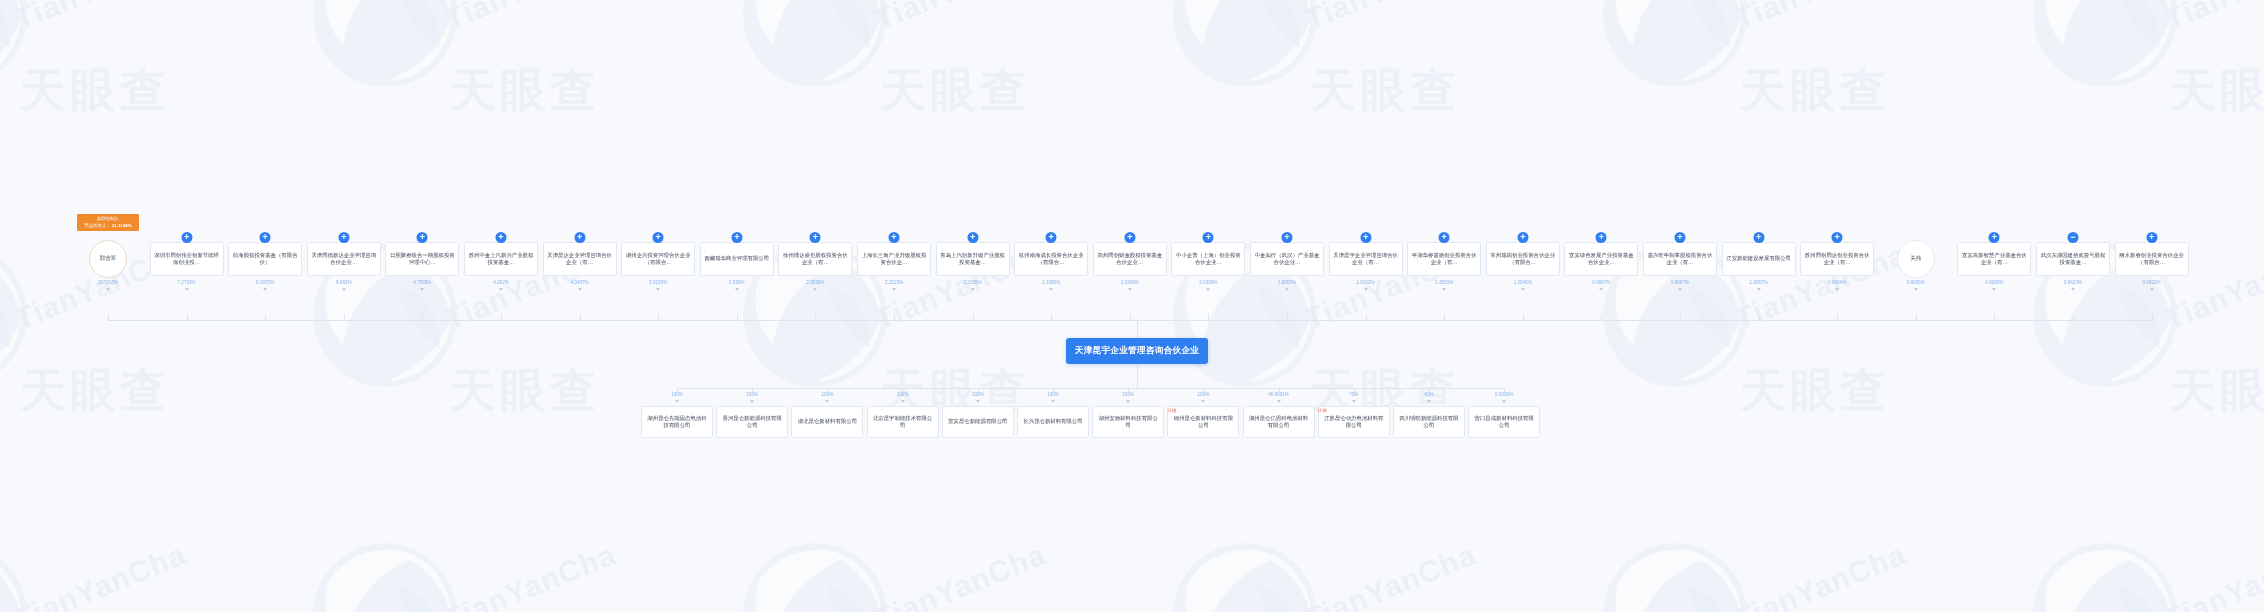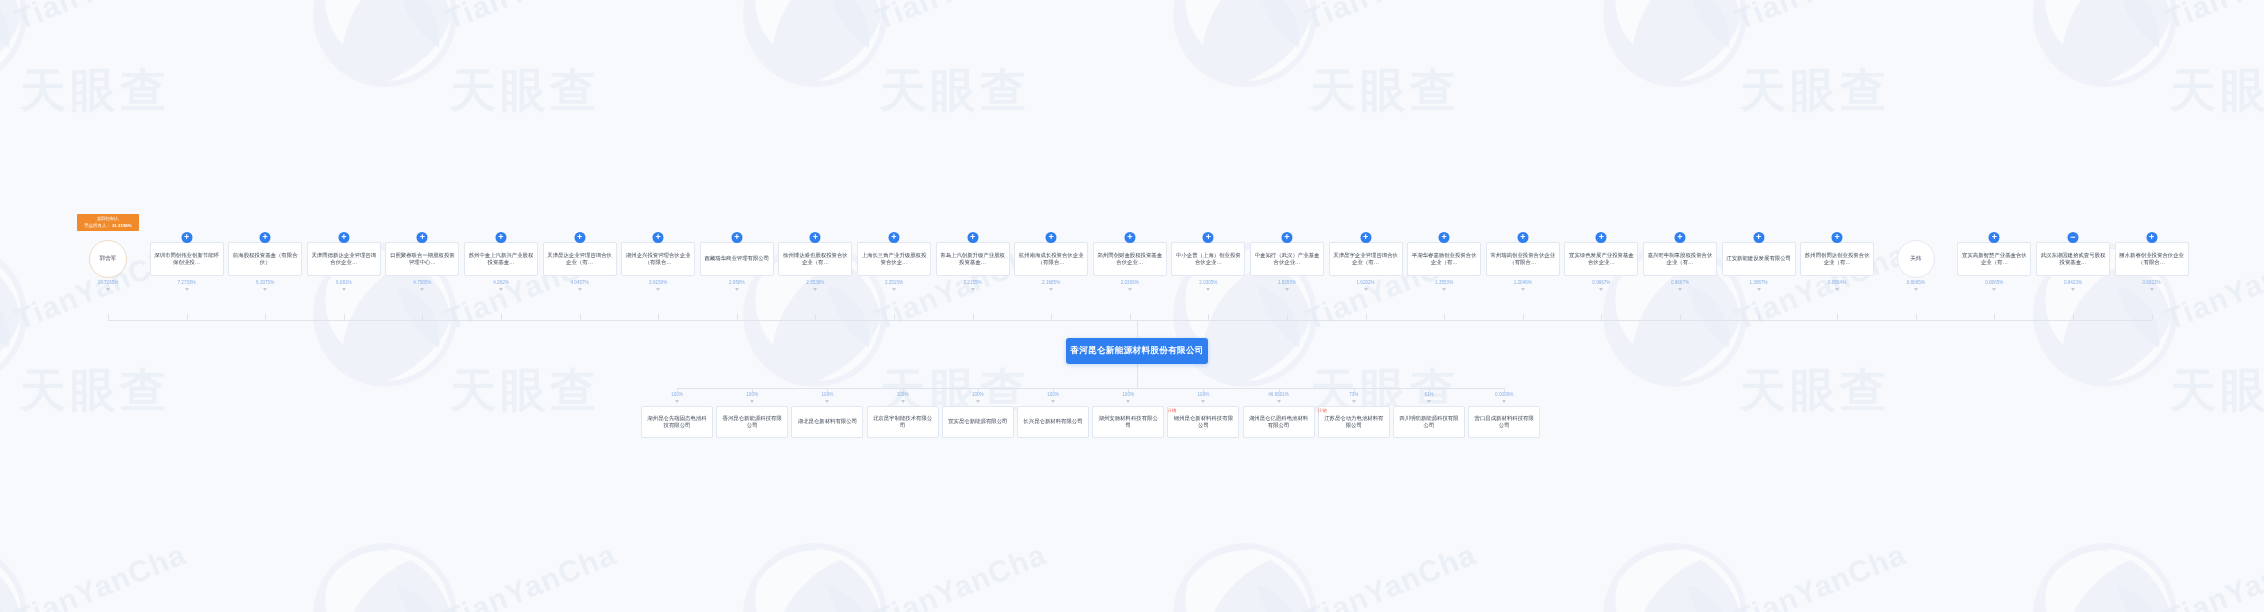--- a/index.html
+++ b/index.html
@@ -536,21 +536,21 @@
       <div class="sh" style="left: 2151.6px;">
         <div class="sh-plus">+</div>
         <div class="sh-card">
           <span>丽水新睿创业投资合伙企业（有限合…</span>
         </div>
         <div class="sh-pct">0.6822%</div>
         <div class="sh-arrow"></div>
       </div>
     </div>
 
-  <div class="center-node" id="center-node" style="left: 1066px; top: 338px; width: 142px; height: 26px;">香河昆仑新能源材料股份有限公司</div>
+  <div class="center-node" id="center-node" style="left: 1066px; top: 338px; width: 142px; height: 26px;">天津昆宇企业管理咨询合伙企业</div>
 
   <div id="sub-row">
       <div class="sub" style="left: 677px; top: 392px; width: 0px;">
         <div class="sub-pct">100%</div>
         <div class="sub-arrow"></div>
         <div class="sub-card">
           <span>湖州昆仑先端固态电池科技有限公司</span>
         </div>
       </div>
       <div class="sub" style="left: 752.2px; top: 392px; width: 0px;">

